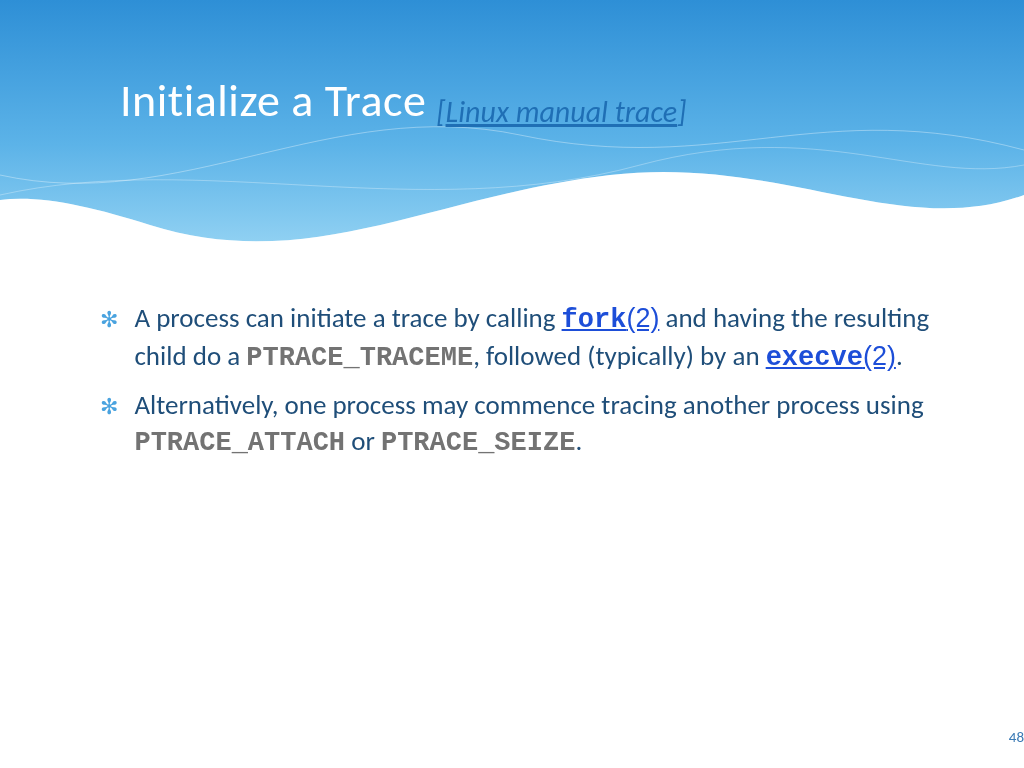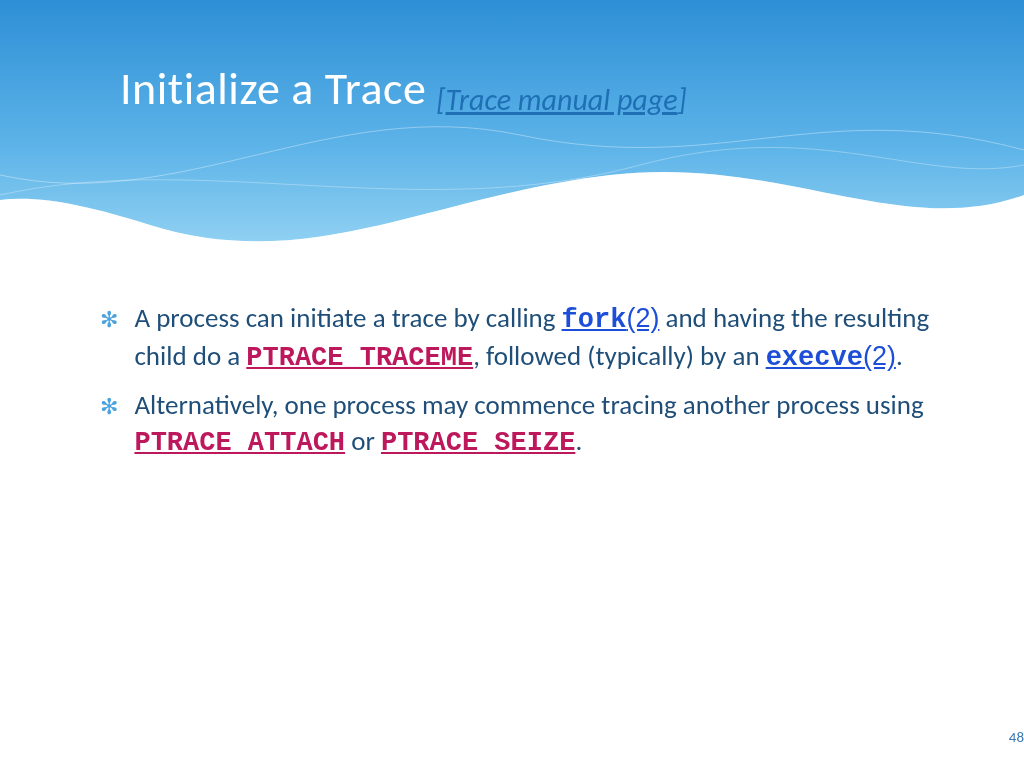--- a/index.html
+++ b/index.html
@@ -13,21 +13,21 @@
   }
   .header-bg {
     position: absolute;
     top: 0; left: 0;
     width: 1024px;
     height: 280px;
     z-index: 0;
   }
   .title-area {
     position: absolute;
-    top: 60px;
+    top: 72px;
     left: 120px;
     z-index: 2;
     display: flex;
     align-items: baseline;
   }
   .title {
     color: #ffffff;
     font-size: 46px;
     font-weight: 400;
     letter-spacing: 0.5px;
@@ -74,22 +74,21 @@
   }
   .code-link {
     font-family: 'Courier New', monospace;
     font-weight: bold;
     color: #1d4ed8;
     text-decoration: underline;
   }
   .code-green {
     font-family: 'Courier New', monospace;
     font-weight: bold;
-    color: #be185d;
-    text-decoration: underline;
+    color: #737373;
   }
   .page-num {
     position: absolute;
     bottom: 22px;
     width: 100%;
     text-align: right;
     color: #3b7ab5;
     font-size: 15px;
     z-index: 2;
   }
@@ -107,21 +106,21 @@
   </defs>
   <path d="M0,0 L1024,0 L1024,195 C900,240 780,155 610,175 C430,196 310,275 150,225 C90,206 40,195 0,200 Z" fill="url(#skyGrad)"></path>
   <path d="M0,175 C180,215 330,95 520,135 C720,177 820,95 1024,150" stroke="#ffffff" stroke-width="1" fill="none" opacity="0.35"></path>
   <path d="M0,195 C200,150 420,225 640,165 C820,117 920,185 1024,165" stroke="#ffffff" stroke-width="1" fill="none" opacity="0.3"></path>
   <path d="M0,200 C40,195 90,206 150,225 C310,275 430,196 610,175 C780,155 900,240 1024,195 L1024,215 C900,258 780,173 610,193 C430,214 310,290 150,243 C90,224 40,213 0,218 Z" fill="#ffffff" opacity="0.35"></path>
 </svg>
 
 <div class="title-area">
   <span class="title">Initialize a Trace</span>
   <span class="subtitle-wrap">
-    <span>[</span><a class="subtitle-link">Trace manual page</a><span>]</span>
+    <span>[</span><a class="subtitle-link">Linux manual trace</a><span>]</span>
   </span>
 </div>
 
 <div class="content">
 
   <div class="bullet-item">
     <span class="bullet-star">✻</span>
     <div class="bullet-text">
       <span>A process can initiate a trace by calling </span><a class="code-link"><span>fork</span><span style="font-family:'Segoe UI',sans-serif;font-weight:normal;">(2)</span></a><span> and having the resulting child do a </span><span class="code-green">PTRACE_TRACEME</span><span>, followed (typically) by an </span><a class="code-link"><span>execve</span><span style="font-family:'Segoe UI',sans-serif;font-weight:normal;">(2)</span></a><span>.</span>
     </div>

